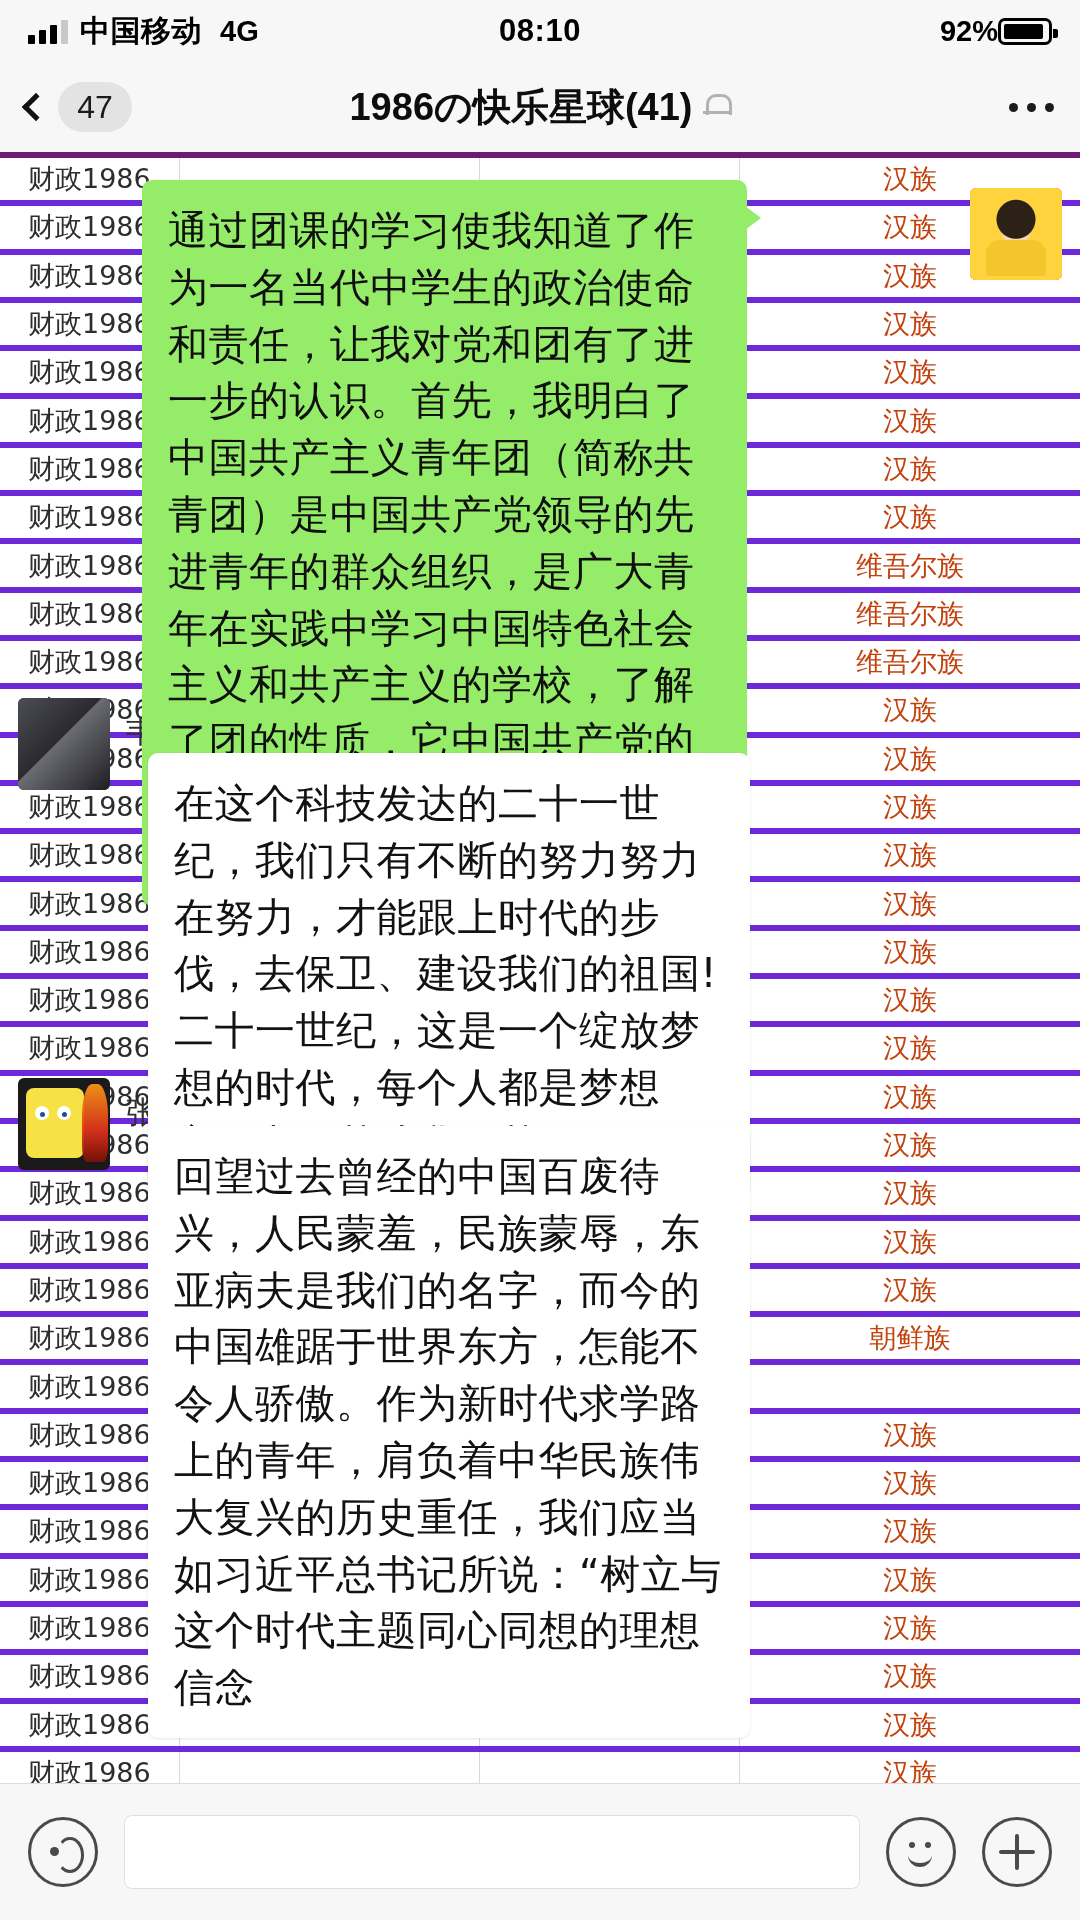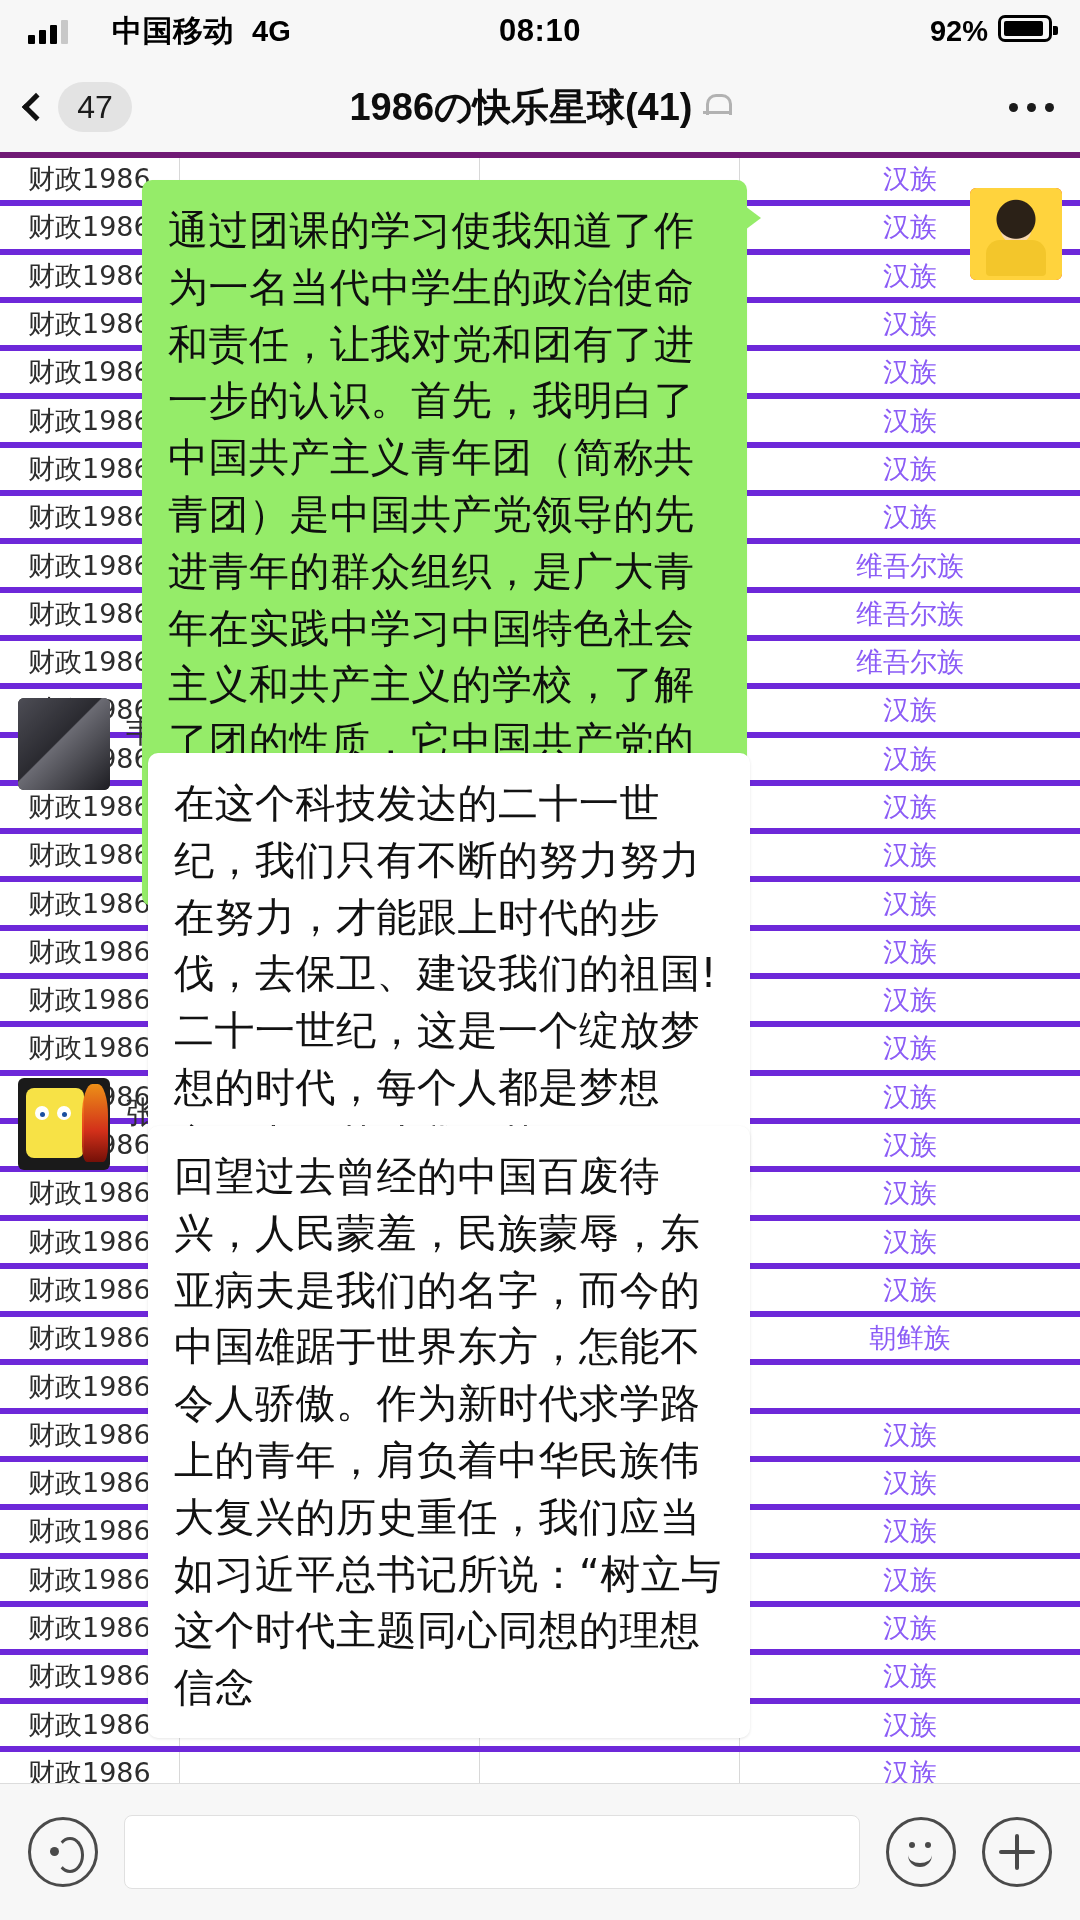--- a/index.html
+++ b/index.html
@@ -28,27 +28,27 @@
     color: #000;
     font-weight: 600;
   }
   .sb-left { display: flex; align-items: center; gap: 12px; }
   .signal { display: flex; align-items: flex-end; gap: 4px; height: 26px; }
   .signal i { display: block; width: 7px; background: #000; border-radius: 1px; }
   .signal i:nth-child(1) { height: 9px; }
   .signal i:nth-child(2) { height: 14px; }
   .signal i:nth-child(3) { height: 19px; }
   .signal i:nth-child(4) { height: 24px; background: #c8c8c8; }
-  .carrier { font-size: 30px; letter-spacing: 0.5px; margin-left: 32px; }
+  .carrier { font-size: 30px; letter-spacing: 0.5px; }
   .nettype { font-size: 29px; margin-left: 6px; }
   .sb-center {
     position: absolute; left: 0; right: 0; text-align: center;
     font-size: 31px; font-weight: 700; letter-spacing: 0.5px;
   }
-  .sb-right { margin-left: auto; display: flex; gap: 10px; }
+  .sb-right { margin-left: auto; display: flex; align-items: center; }
   .battery-text { font-size: 29px; }
   .battery {
     position: relative; width: 54px; height: 27px;
     border: 3px solid #000; border-radius: 7px; padding: 3px;
   }
   .battery::after {
     content: ""; position: absolute; right: -9px; top: 8px;
     width: 5px; height: 9px; background: #000; border-radius: 0 2px 2px 0;
   }
   .battery span { display: block; height: 100%; width: 92%; background: #000; border-radius: 2px; }
@@ -132,21 +132,21 @@
     display: flex; align-items: center;
   }
   .sheet-row .c3 {
     width: 260px; text-align: center; justify-content: center;
     border-right: 1px solid #d8d8d8; height: 100%;
     display: flex; align-items: center;
   }
   .sheet-row .c4 {
     flex: 1; text-align: center; justify-content: center;
     height: 100%; display: flex; align-items: center;
-    color: #8b5cf6;
+    color: #c2410c;
   }
 
   
   .bubble {
     position: absolute;
     border-radius: 10px;
     padding: 22px 26px;
     font-size: 40px;
     line-height: 1.42;
     letter-spacing: 0.5px;

